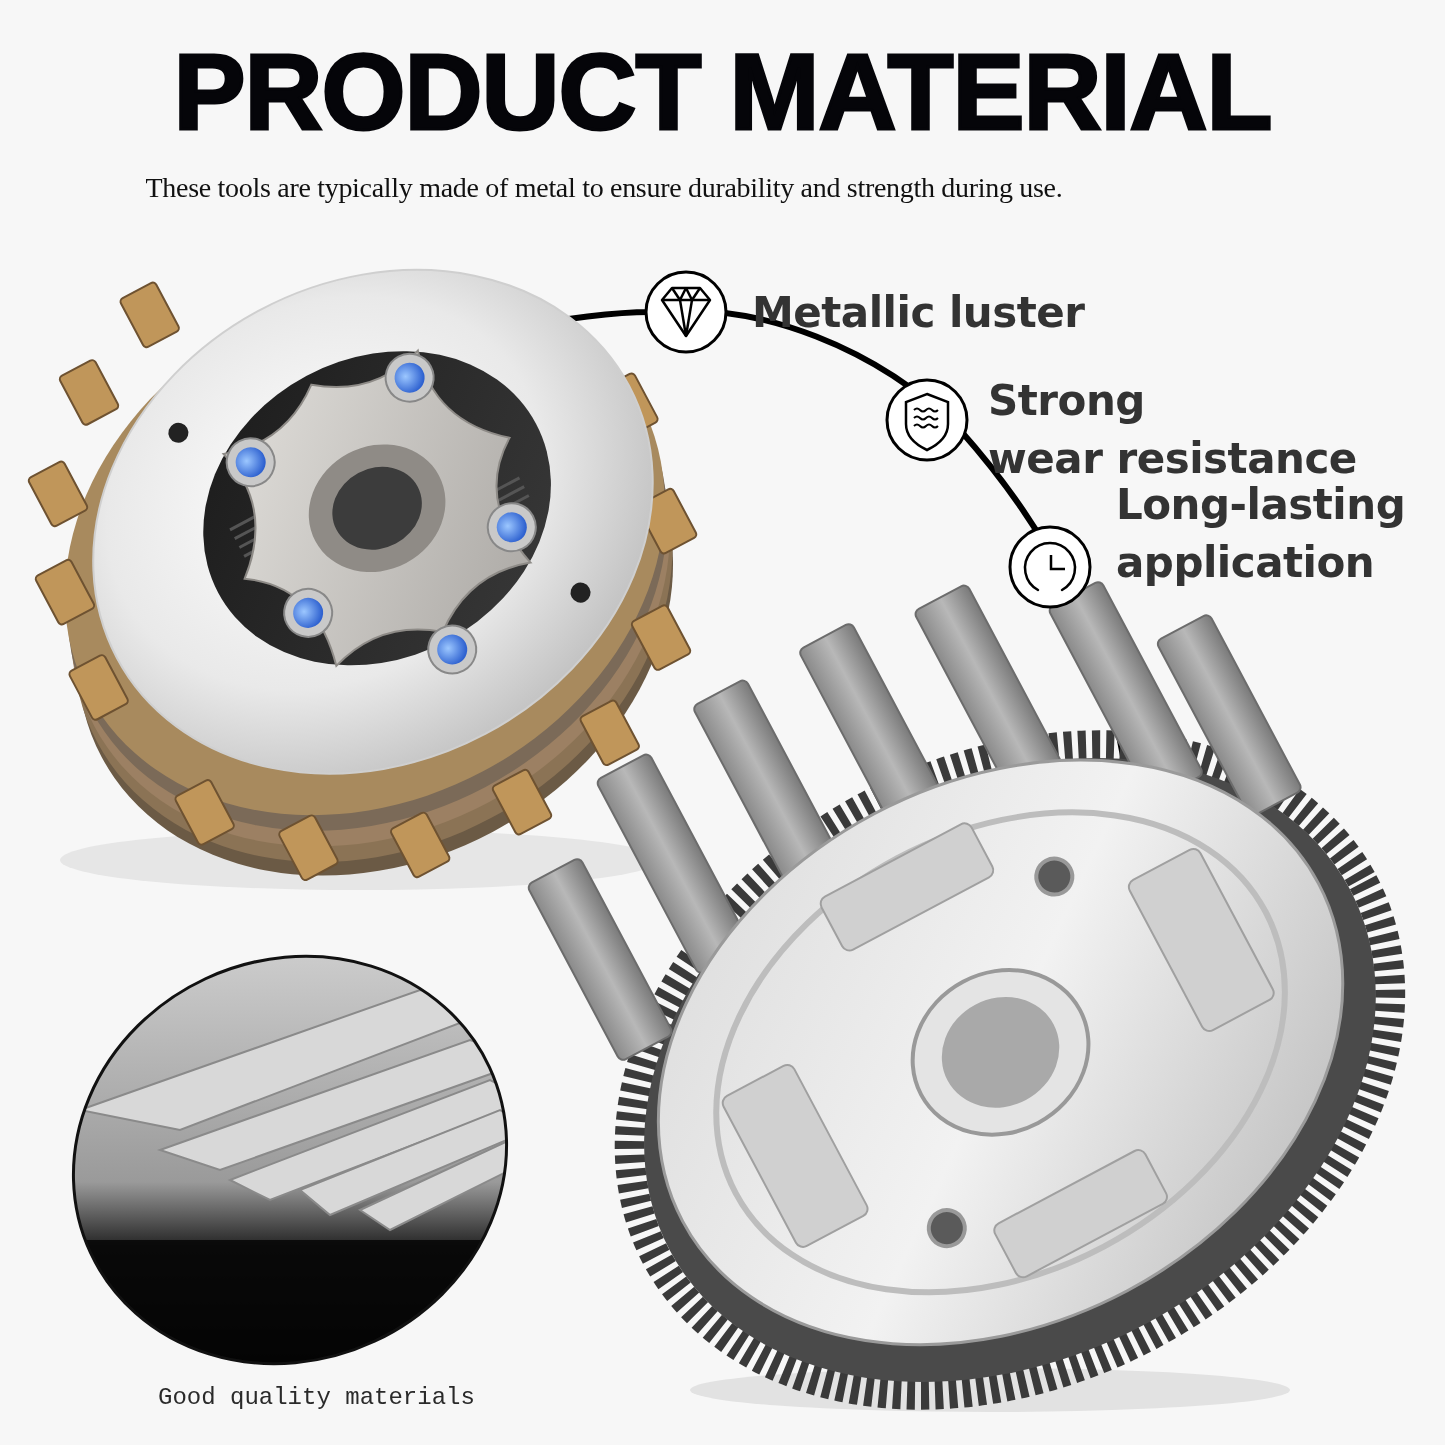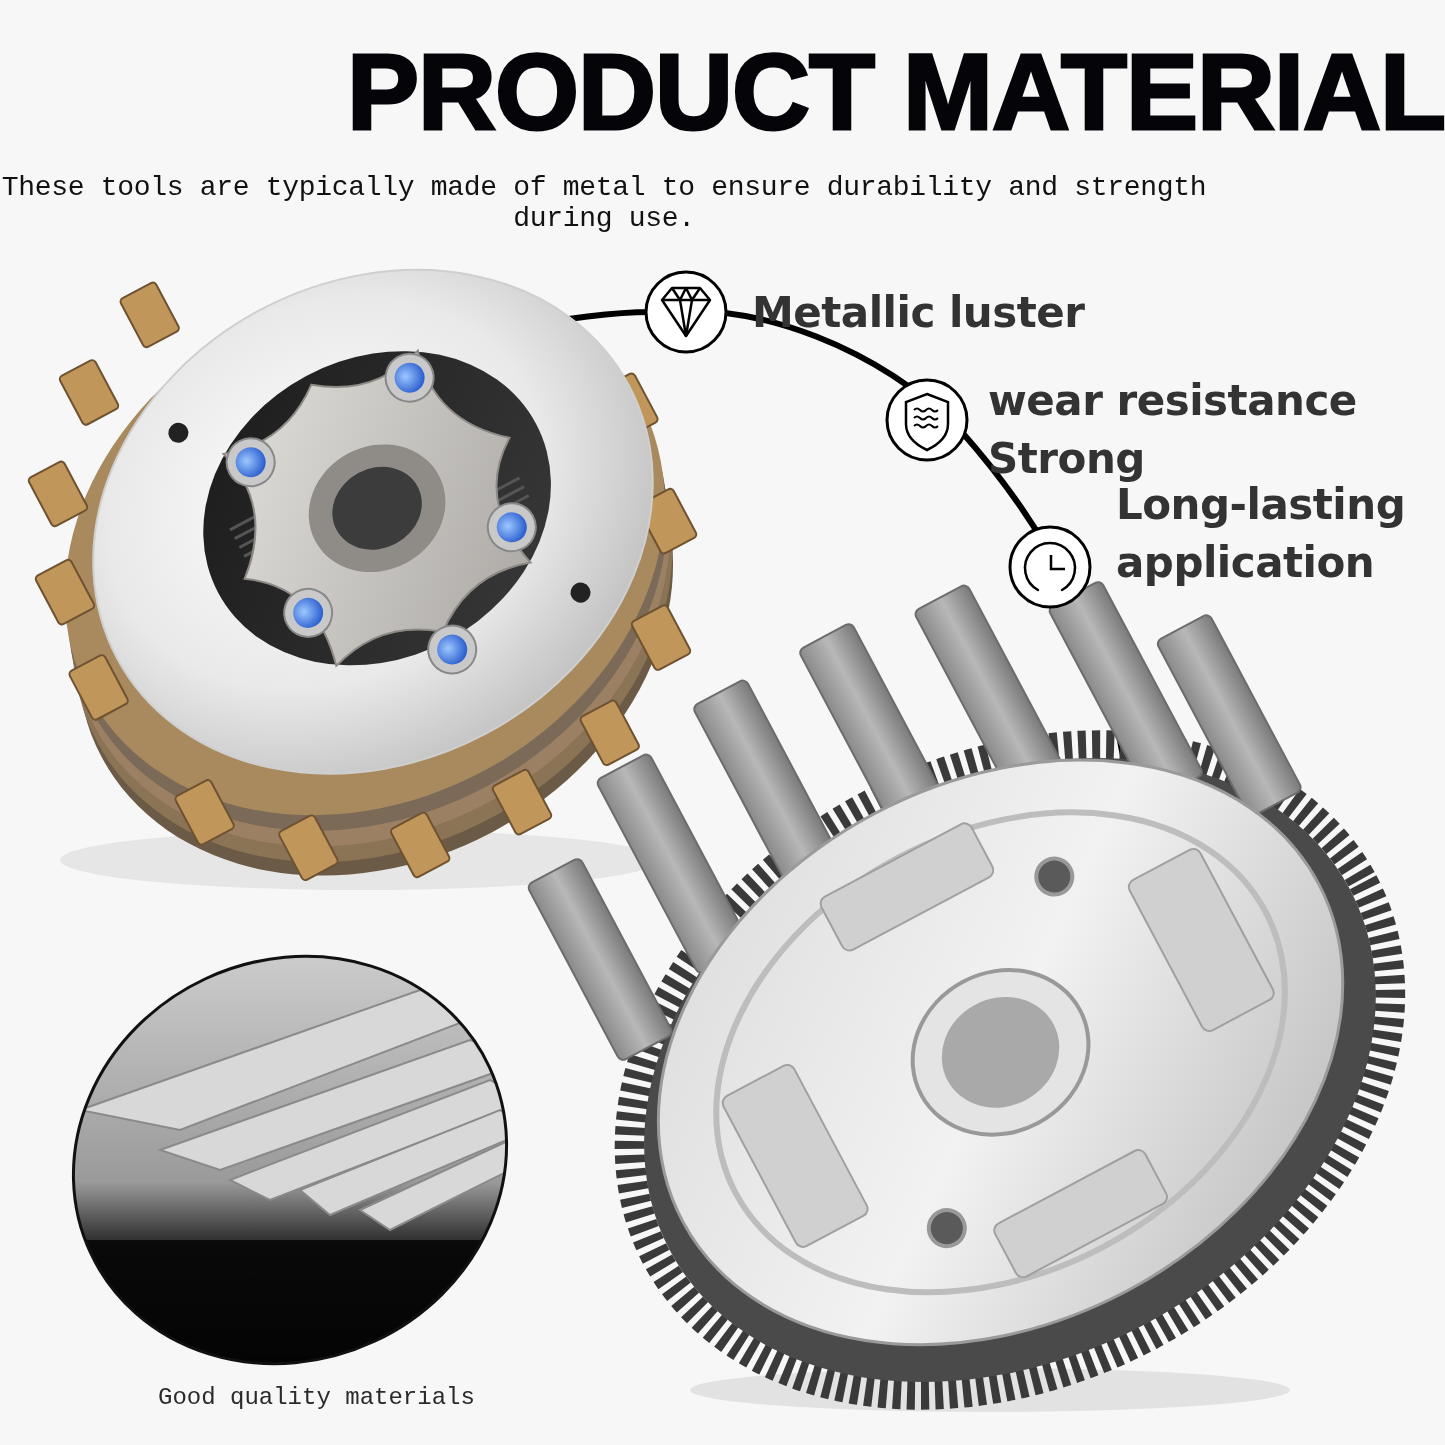--- a/index.html
+++ b/index.html
@@ -5,34 +5,34 @@
   * { margin: 0; padding: 0; box-sizing: border-box; }
   html, body { width: 1445px; height: 1445px; overflow: hidden; }
   body {
     background: #f7f7f7;
     position: relative;
     font-family: "DejaVu Sans", sans-serif;
     color: #333;
   }
   .title {
     position: absolute; left: 0; top: 38px; width: 1445px;
-    text-align: right;
+    text-align: center;
     font-family: "Liberation Sans", sans-serif;
     font-weight: 900;
     font-size: 108px;
     letter-spacing: -1px;
     color: #050509;
     transform: scaleX(1.0);
     line-height: 1;
     -webkit-text-stroke: 3px #050509;
   }
   .subtitle {
     position: absolute; left: 0; top: 172px; width: 1208px;
     text-align: center;
-    font-family: Liberation Mono, monospace;
+    font-family: Liberation Serif, serif;
     font-size: 28px;
     color: #111;
     letter-spacing: -0.3px;
   }
   .art { position: absolute; left: 0; top: 0; width: 1445px; height: 1445px; }
   .feature-label {
     position: absolute;
     font-family: "DejaVu Sans", sans-serif;
     font-size: 42px;
     color: #333;
@@ -233,21 +233,21 @@
     <circle cx="1050" cy="567" r="40" fill="#fff" stroke="#000" stroke-width="3"></circle>
     <path d="M 1038 590 A 25 25 0 1 1 1062 590" fill="none" stroke="#000" stroke-width="2.5" stroke-linecap="round"></path>
     <polyline points="1051,555 1051,569 1065,569" fill="none" stroke="#000" stroke-width="2.5"></polyline>
   </g>
 </svg>
 
 <div class="feature-label" style="left:752px; top:284px;">
   <span>Metallic luster</span>
 </div>
 <div class="feature-label" style="left:988px; top:372px;">
+  <span>Strong</span>
   <span>wear resistance</span>
-  <span>Strong</span>
 </div>
 <div class="feature-label" style="left:1116px; top:476px;">
   <span>Long-lasting</span>
   <span>application</span>
 </div>
 
 <div class="caption">Good quality materials</div>
 
 </body></html>

